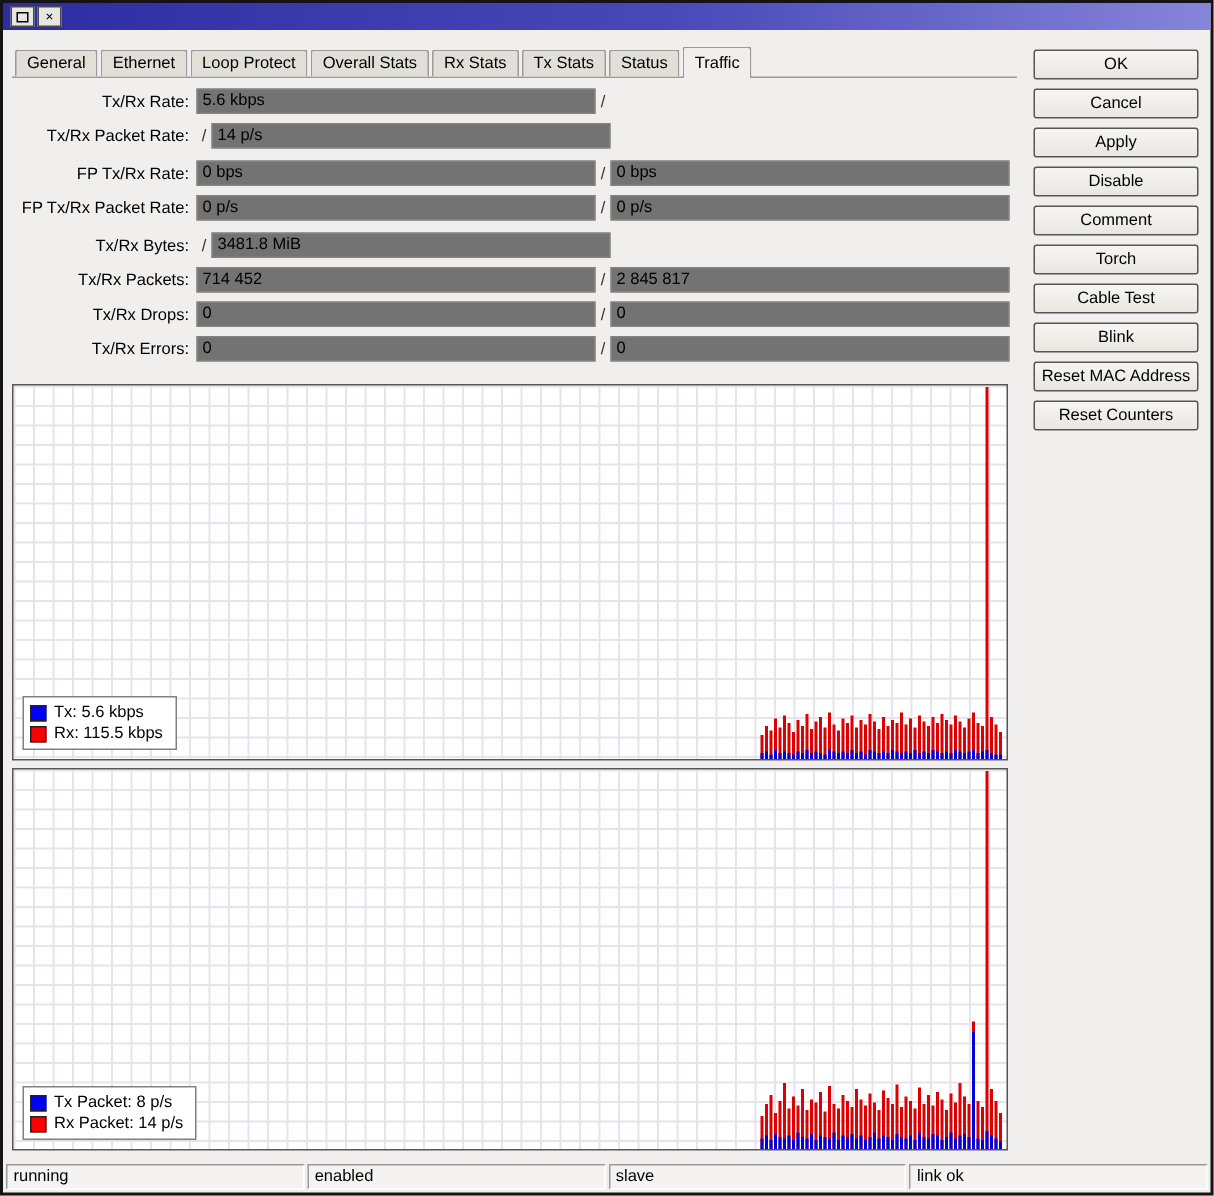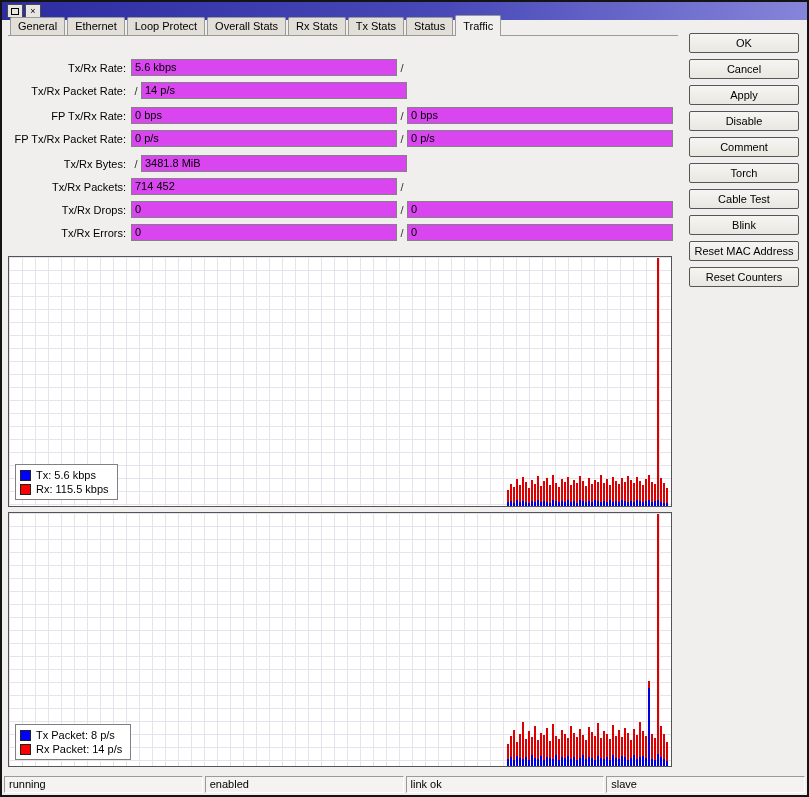--- a/index.html
+++ b/index.html
@@ -26,21 +26,21 @@
   .titlebar .title{flex:1;padding-left:2px;}
   .tbtn{
     width:14px;height:12px;margin-left:2px;
     background:#e8e6e2;border:1px solid #4a4a4a;
     color:#000;font-size:9px;line-height:11px;text-align:center;
     display:inline-flex;align-items:center;justify-content:center;
   }
   .tbtn .mini-box{display:inline-block;width:6px;height:5px;border:1px solid #000;}
   
   .tabs{
-    position:absolute;left:6px;top:13px;width:670px;height:21px;
+    position:absolute;left:6px;top:29px;width:670px;height:21px;
     display:flex;align-items:flex-end;
     border-bottom:1px solid #9a9a9a;
     padding-left:2px;box-sizing:border-box;
   }
   .tab{
     border:1px solid #9a9a9a;border-bottom:none;
     border-radius:2px 2px 0 0;
     background:#e2dfd8;
     padding:2px 7px 2px 7px;
     margin-right:2px;
@@ -55,21 +55,21 @@
     padding-bottom:3px;
     z-index:2;
   }
   
   .fields{position:absolute;left:0;top:57px;width:678px;}
   .frow{display:flex;align-items:center;height:17px;margin-bottom:6px;}
   .frow.gap{margin-top:8px;}
   .flabel{width:124px;text-align:right;padding-right:5px;}
   .input{
     width:258px;height:15px;line-height:15px;
-    background:#d946ef;
+    background:#737373;
     border:1px solid #828282;
     padding:0 3px;
     overflow:hidden;white-space:nowrap;
   }
   .slash{width:10px;text-align:center;color:#333;}
   
   .buttons{position:absolute;left:687px;top:31px;width:110px;}
   .btn{
     height:18px;line-height:18px;
     border:1px solid #565656;border-radius:2px;
@@ -169,20 +169,21 @@
       </div>
       <div class="frow gap">
         <div class="flabel">Tx/Rx Bytes:</div>
         <div class="slash">/</div>
         <div class="input">3481.8 MiB</div>
       </div>
       <div class="frow">
         <div class="flabel">Tx/Rx Packets:</div>
         <div class="input">714 452</div>
         <div class="slash">/</div>
+        <div class="input">2 845 817</div>
       </div>
       <div class="frow">
         <div class="flabel">Tx/Rx Drops:</div>
         <div class="input">0</div>
         <div class="slash">/</div>
         <div class="input">0</div>
       </div>
       <div class="frow">
         <div class="flabel">Tx/Rx Errors:</div>
         <div class="input">0</div>
@@ -446,17 +447,17 @@
         <div class="lrow">
           <span class="swatch" style="background: rgb(255, 0, 0);"></span>
           <span>Rx Packet:  14 p/s</span>
         </div>
       </div>
   </div>
 
   <div class="statusbar" id="statusbar">
       <div class="scell">running</div>
       <div class="scell">enabled</div>
+      <div class="scell">slave</div>
       <div class="scell">link ok</div>
-      <div class="scell">slave</div>
     </div>
 
 </div>
 
 </body></html>

